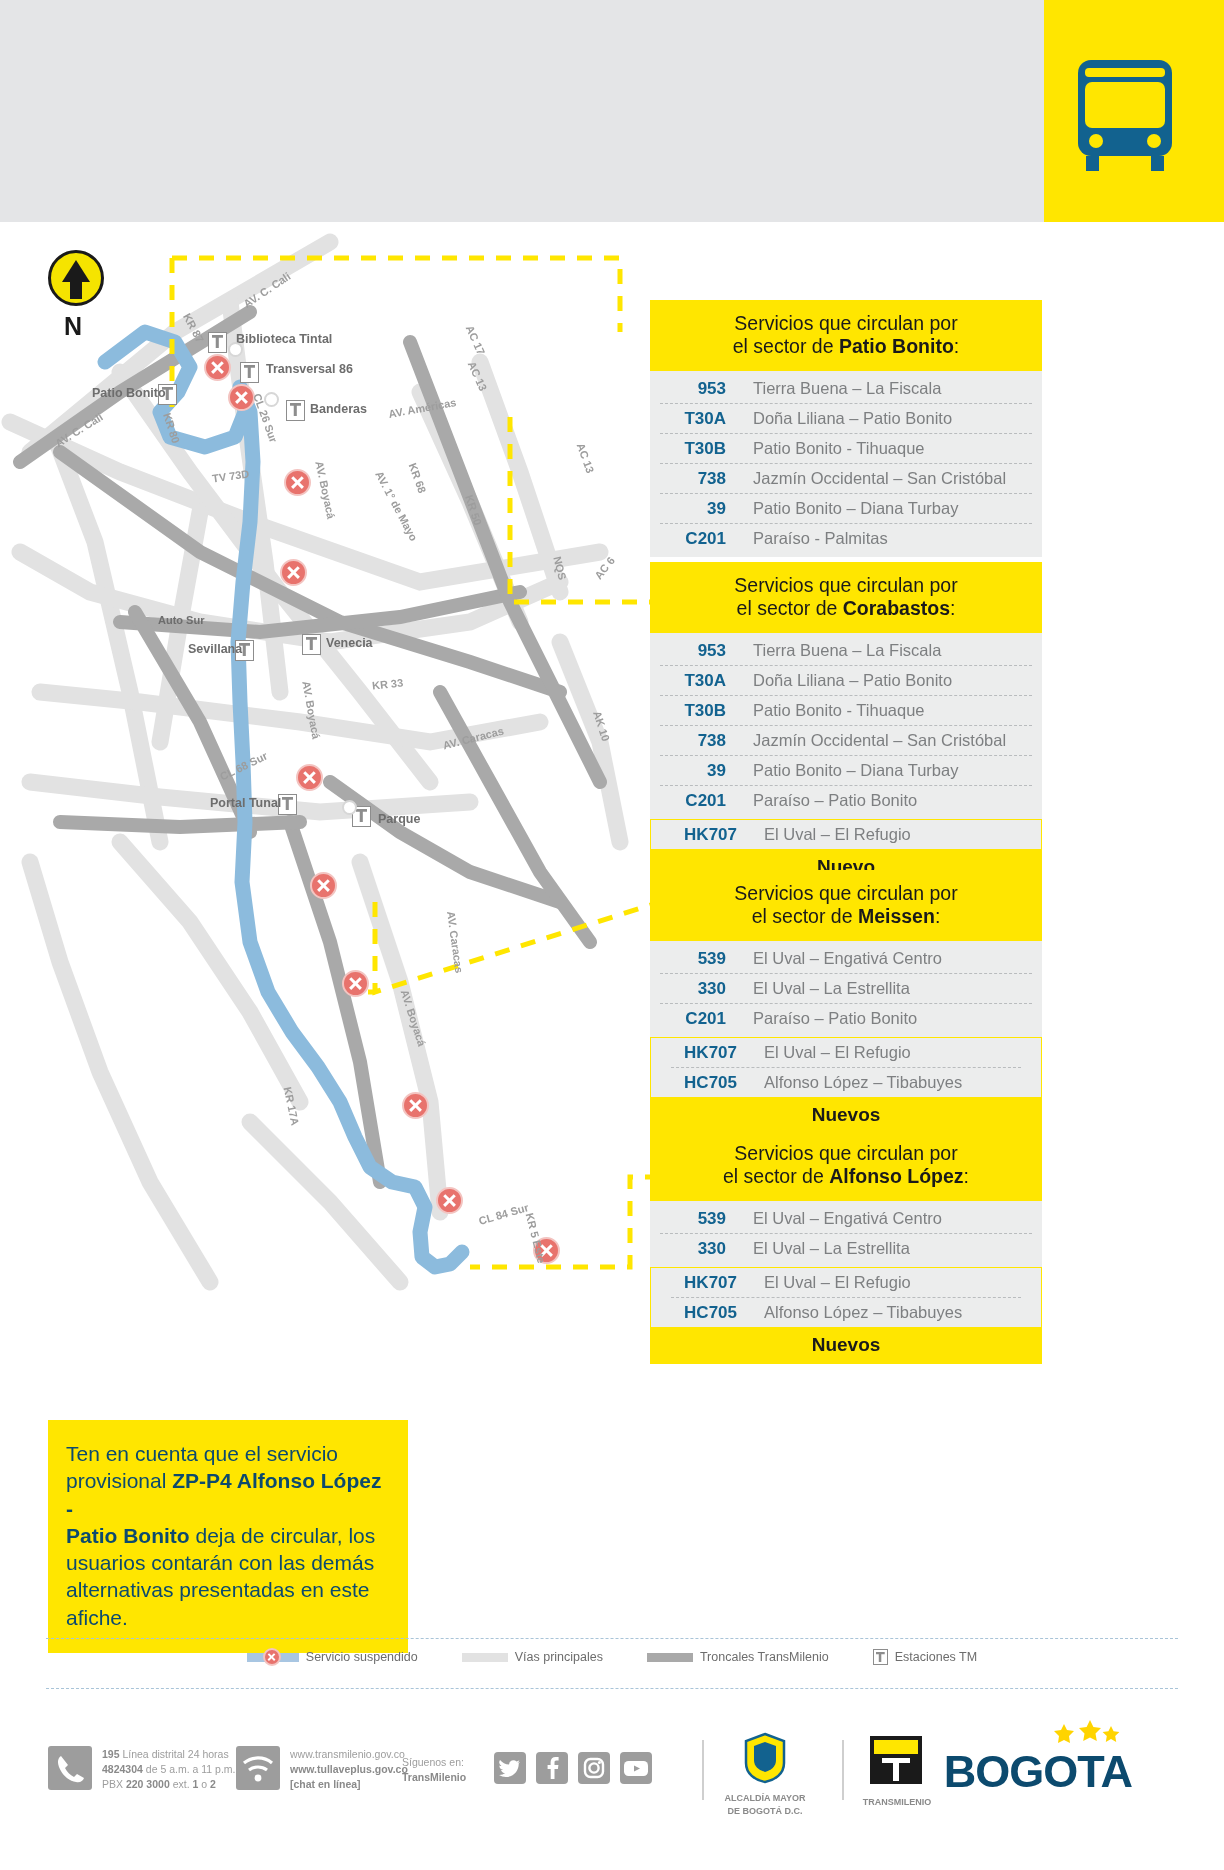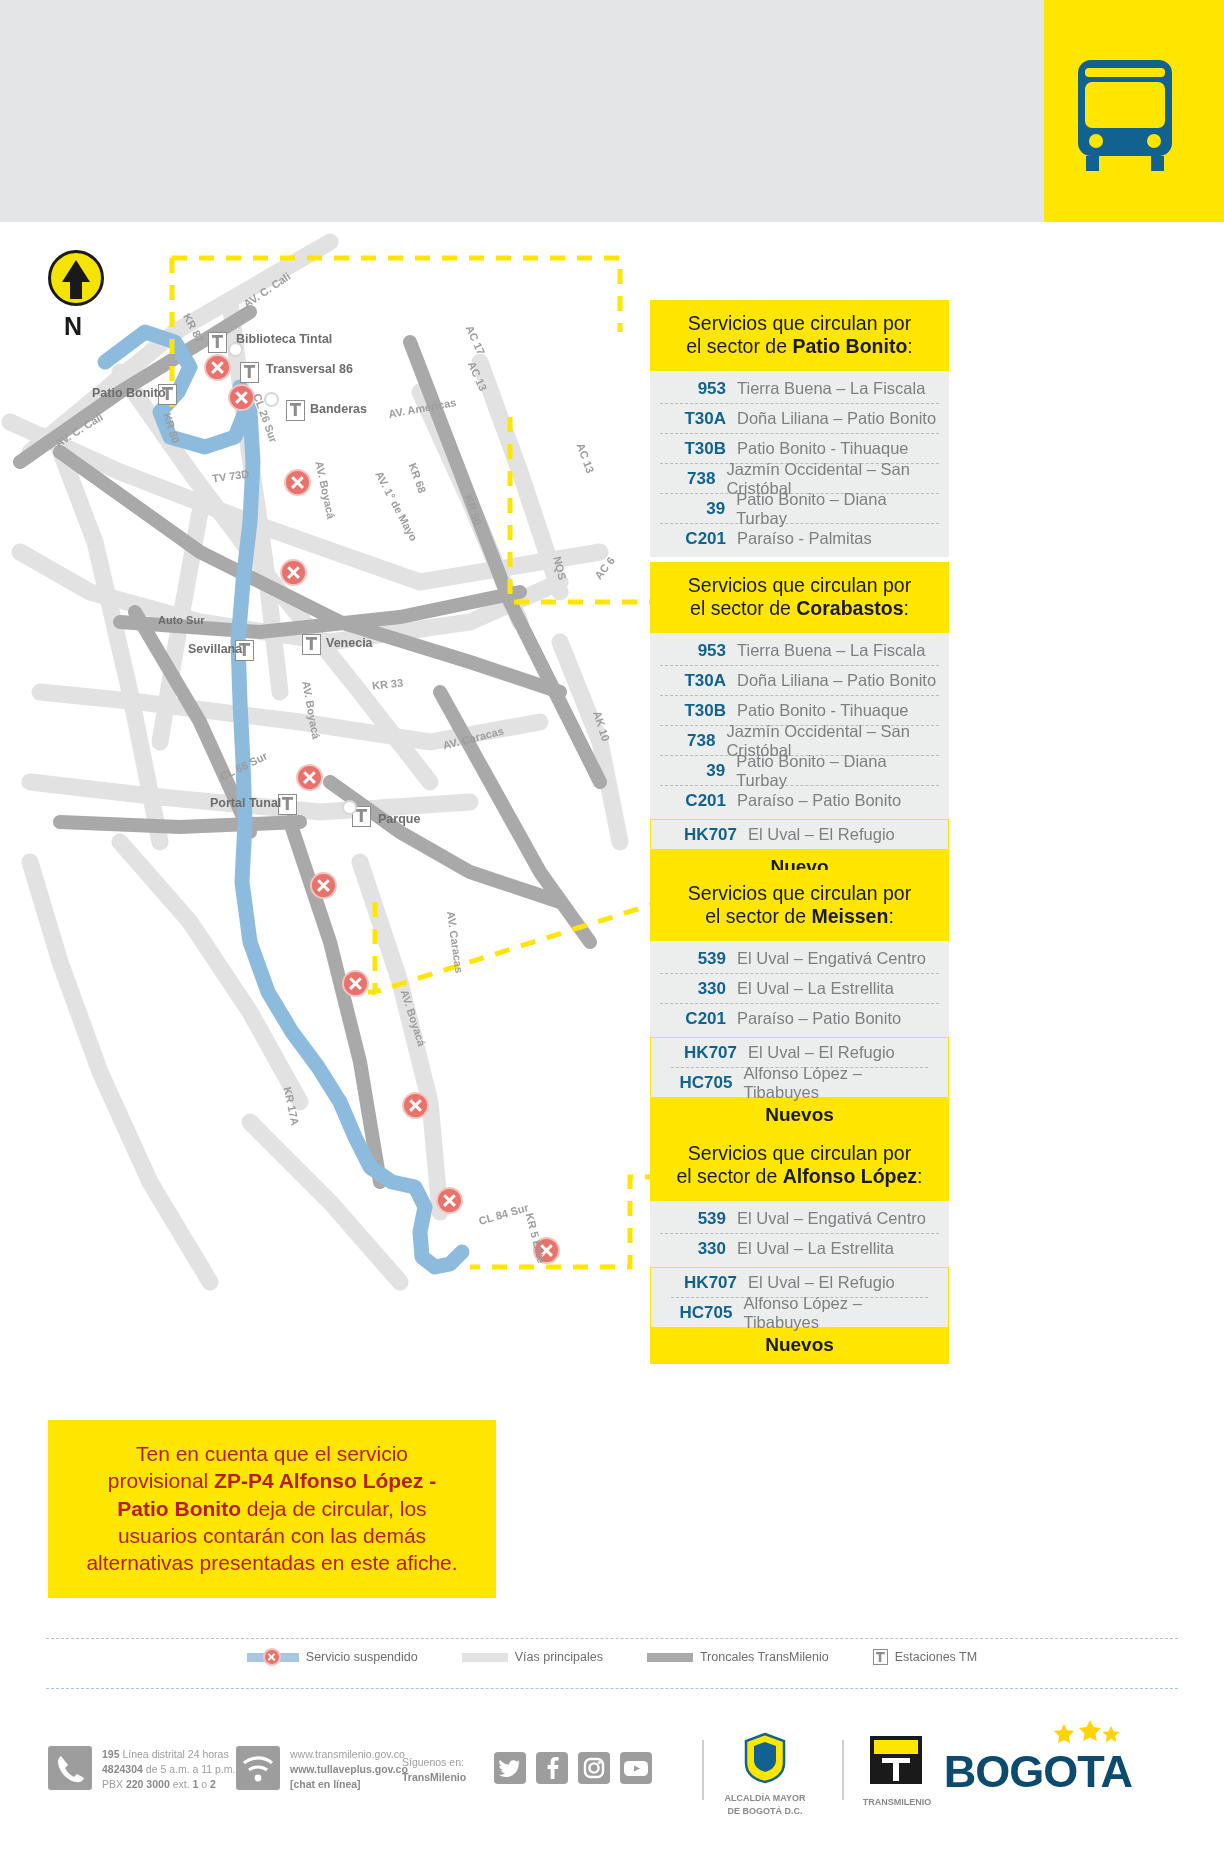--- a/index.html
+++ b/index.html
@@ -32,36 +32,36 @@
 
   
   #compass{position:absolute;left:48px;top:28px;width:56px;height:56px;border-radius:50%;background:#f5e400;
       border:3px solid #1a1a1a;box-sizing:border-box;}
   #compass .arr{position:absolute;left:50%;top:7px;margin-left:-14px;width:0;height:0;
       border-left:14px solid transparent;border-right:14px solid transparent;border-bottom:22px solid #1a1a1a;}
   #compass .stem{position:absolute;left:50%;top:28px;margin-left:-6px;width:12px;height:18px;background:#1a1a1a;}
   #compass-n{position:absolute;left:64px;top:90px;font-size:25px;font-weight:bold;color:#1a1a1a;}
 
   
-  .panel{position:absolute;width:299px;left:650px;}
+  .panel{position:absolute;width:392px;left:650px;}
   .panel-head{background:#ffe600;padding:12px 14px 13px 14px;text-align:center;
       color:#1a1a1a;font-size:19.5px;line-height:1.18;}
   .panel-head b{font-weight:bold;}
   .rows{background:#eceded;padding:3px 10px 4px 10px;}
-  .srow{display:flex;align-items:center;height:29px;border-bottom:1.4px dashed #b9bcbe;}
+  .srow{display:flex;align-items:center;height:29px;border-bottom:1.4px dashed #b9bcbe;gap:16px;}
   .srow:last-child{border-bottom:none;}
   .srow .code{width:66px;text-align:right;padding-right:11px;color:#12628f;font-size:17px;font-weight:bold;}
   .srow .dest{color:#7d7f81;font-size:16.5px;}
   .newgroup{background:#eceded;border:1.6px solid #ffe600;margin:0 0 0 0;padding:0 20px;}
   .newgroup .srow:last-child{border-bottom:none;}
   .newbar{background:#ffe600;text-align:center;font-size:19px;font-weight:bold;color:#1a1a1a;padding:6px 8px 8px;}
 
   
-  #note{position:absolute;left:48px;top:1420px;width:448px;background:#ffe600;
-      padding:20px 18px 22px;text-align:center;color:#b91c1c;font-size:21px;line-height:1.3;box-sizing:border-box;}
+  #note{position:absolute;left:48px;top:1420px;width:360px;background:#ffe600;
+      padding:20px 18px 22px;color:#0c4a6e;font-size:21px;line-height:1.3;box-sizing:border-box;}
   #note b{font-weight:bold;}
 
   
   #legend{position:absolute;left:46px;top:1640px;width:1132px;height:50px;}
   #legend .inner{display:flex;justify-content:center;align-items:center;gap:44px;height:34px;}
   .lg{display:flex;align-items:center;gap:7px;color:#6d6d6d;font-size:12.5px;}
   .lg .sw{width:46px;height:9px;}
   .lg .swx{position:relative;width:52px;height:18px;}
   .lg .swx .bar{position:absolute;left:0;top:5px;width:52px;height:9px;background:#a8c6e2;}
   .lg .swx .cir{position:absolute;left:16px;top:0;width:18px;height:18px;border-radius:50%;

